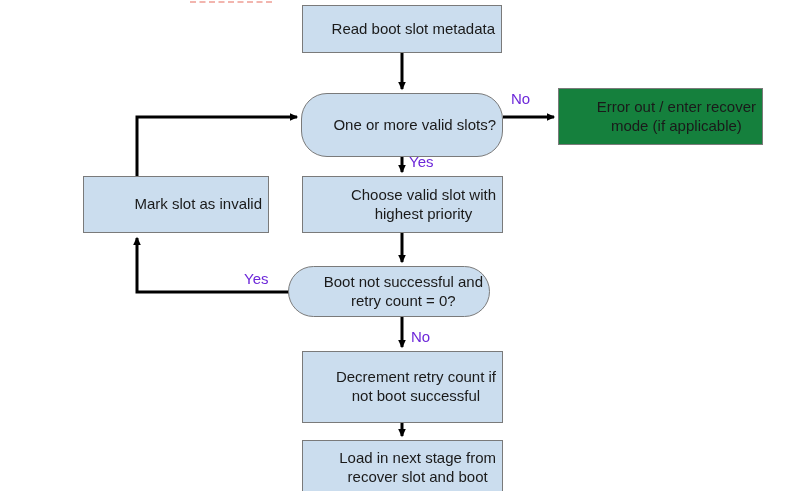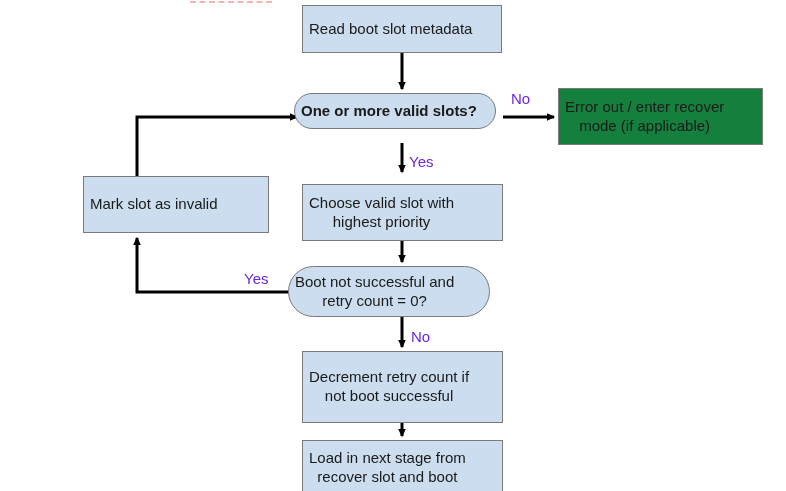--- a/index.html
+++ b/index.html
@@ -25,21 +25,21 @@
     width: 786px;
     height: 491px;
     pointer-events: none;
   }
   .node {
     position: absolute;
     box-sizing: border-box;
     border: 1px solid #7a7a7a;
     display: flex;
     align-items: center;
-    justify-content: flex-start;
+    justify-content: flex-end;
     text-align: center;
     font-size: 15px;
     line-height: 1.26;
     color: #1a1a1a;
     padding: 2px 6px;
   }
   .node .node-label {
     display: block;
     white-space: pre-line;
   }
@@ -90,34 +90,34 @@
       <path d="M402,317 L402,347" marker-end="url(#arrowhead)"></path>
 
       <path d="M402,407 L402,436" marker-end="url(#arrowhead)"></path>
     </g>
   </svg>
 
   <div class="node shape-rect fill-blue" style="left:302px; top:5px; width:200px; height:48px;">
     <span class="node-label">Read boot slot metadata</span>
   </div>
 
-  <div class="node shape-stadium fill-blue" style="left:294px; top:93px; width:202px; height:36px;font-weight:bold;">
+  <div class="node shape-stadium fill-blue" style="left:301px; top:93px; width:202px; height:64px;">
     <span class="node-label">One or more valid slots?</span>
   </div>
 
   <div class="node shape-rect fill-orange" style="left:558px; top:88px; width:205px; height:57px;">
     <span class="node-label">Error out / enter recover
 mode (if applicable)</span>
   </div>
 
   <div class="node shape-rect fill-blue" style="left:36px; top:176px; width:186px; height:57px;margin-left:47px;">
     <span class="node-label">Mark slot as invalid</span>
   </div>
 
-  <div class="node shape-rect fill-blue" style="left:302px; top:176px; width:201px; height:57px;margin-top:8px;">
+  <div class="node shape-rect fill-blue" style="left:302px; top:176px; width:201px; height:57px;">
     <span class="node-label">Choose valid slot with
 highest priority</span>
   </div>
 
   <div class="node shape-stadium fill-blue" style="left:288px; top:266px; width:202px; height:51px;">
     <span class="node-label">Boot not successful and
 retry count = 0?</span>
   </div>
 
   <div class="node shape-rect fill-blue" style="left:302px; top:351px; width:201px; height:72px;">

